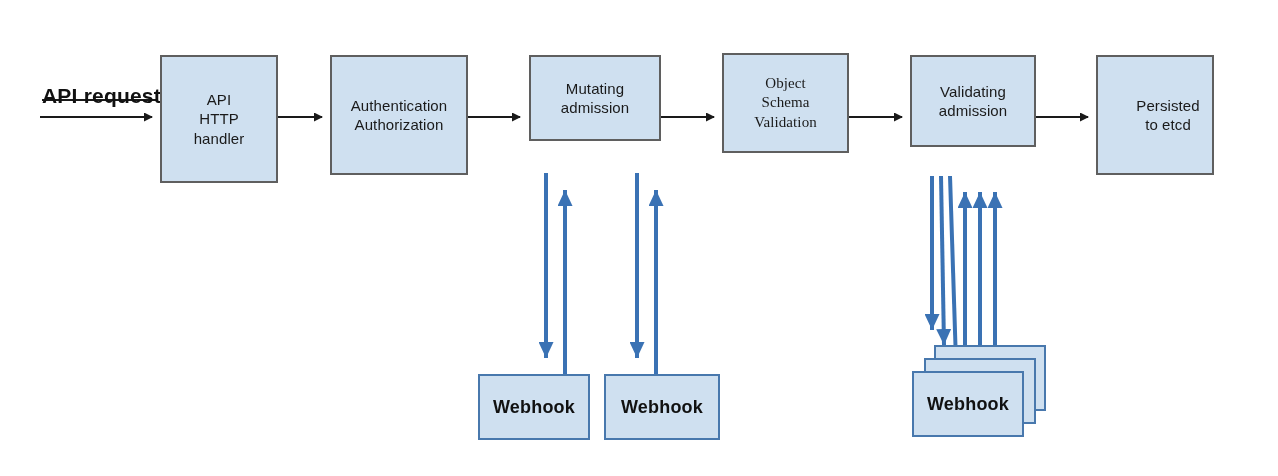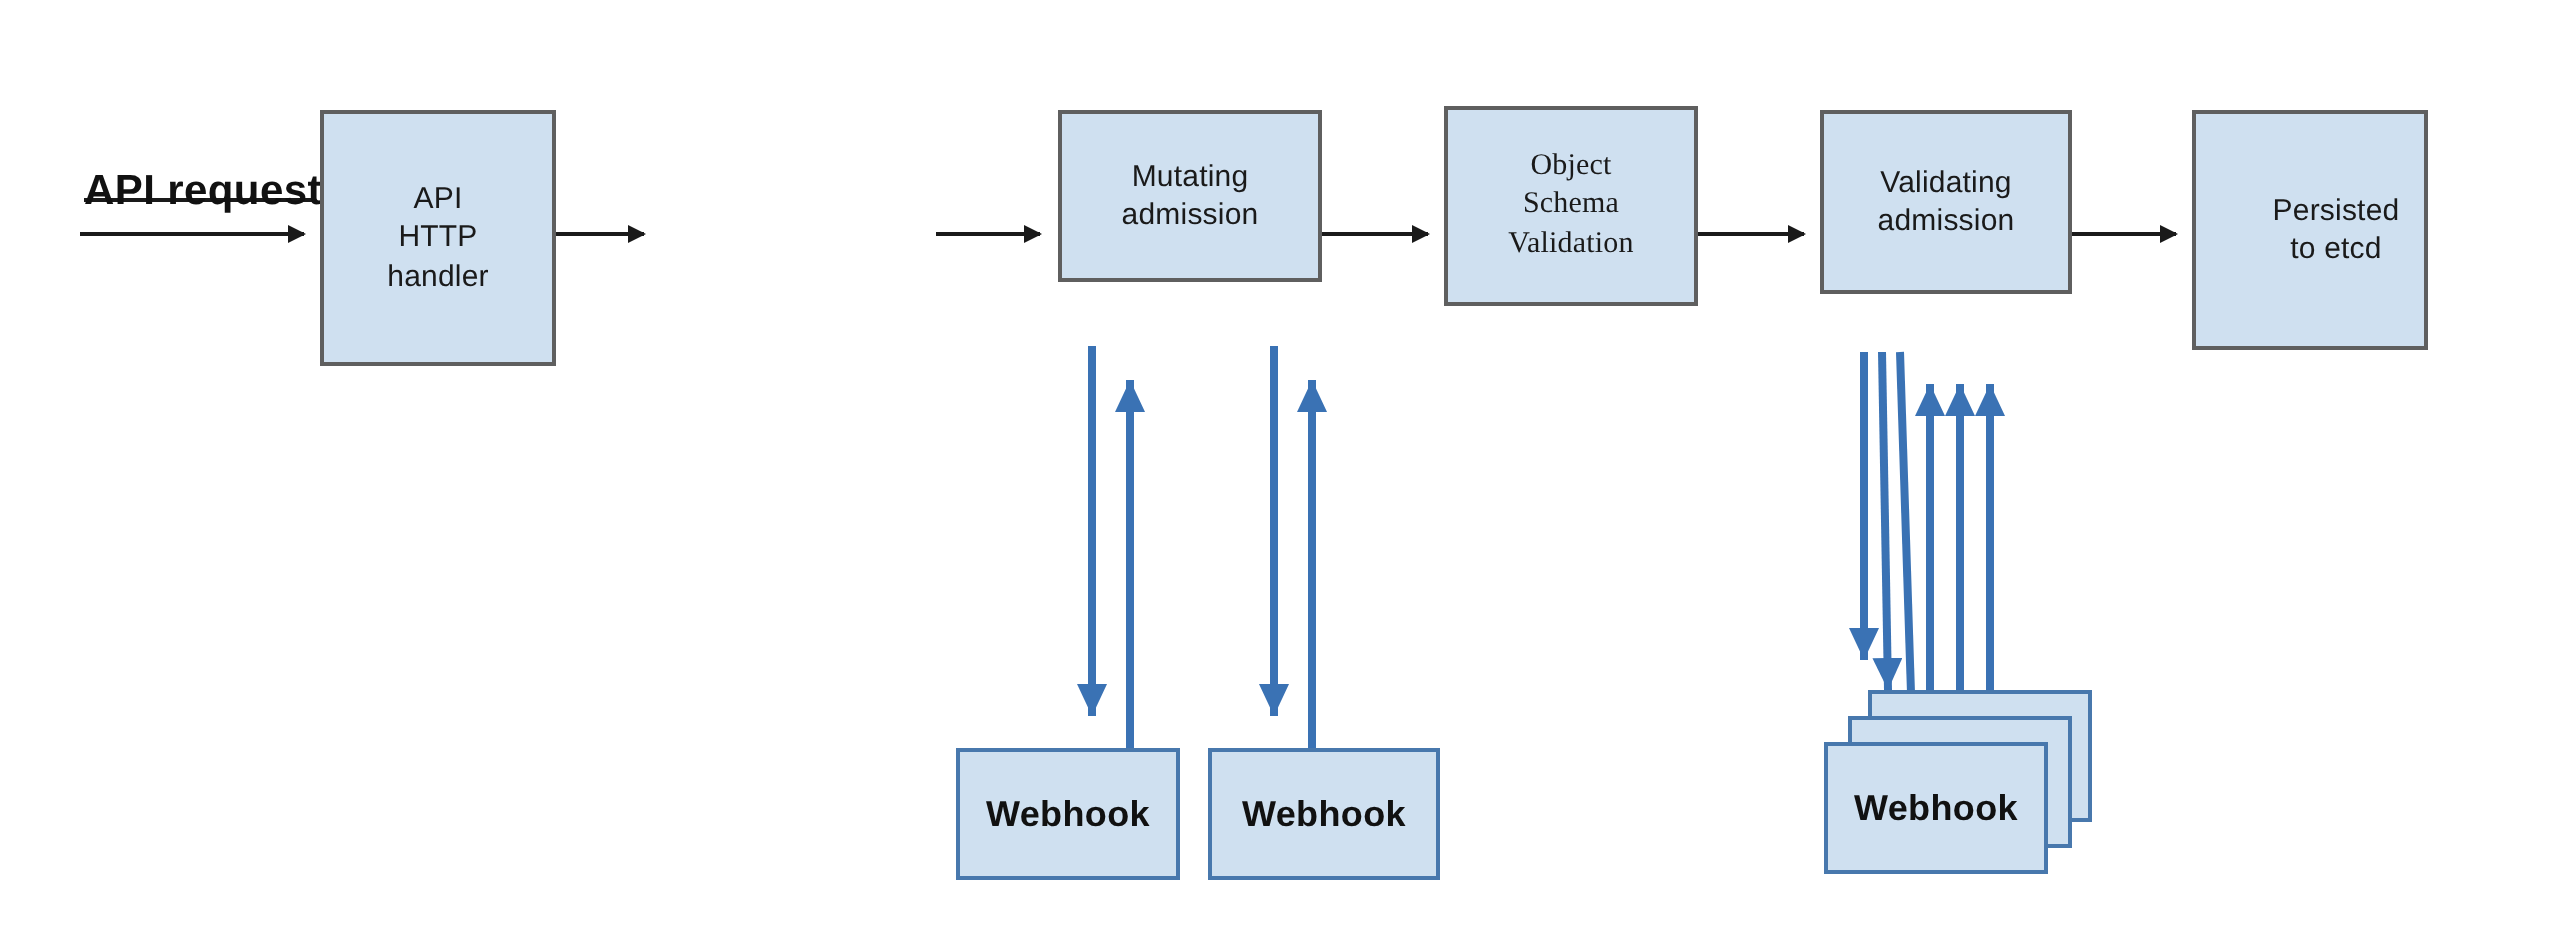--- a/index.html
+++ b/index.html
@@ -125,20 +125,22 @@
     <line x1="980" y1="358" x2="980" y2="192" stroke="#3a72b4" stroke-width="4" marker-end="url(#bluehead)"></line>
     <line x1="995" y1="348" x2="995" y2="192" stroke="#3a72b4" stroke-width="4" marker-end="url(#bluehead)"></line>
   </svg>
 
   <div class="label-text" style="left:42px; top:84px;">API request</div>
 
   <div class="node" style="left:160px; top:55px; width:118px; height:128px;">API
 HTTP
 handler</div>
 
+  <div class="node" style="left:330px; top:55px; width:138px; height:120px;">Authentication
+Authorization</div>
 
   <div class="node" style="left:529px; top:55px; width:132px; height:86px;">Mutating
 admission</div>
 
   <div class="node" style="left:722px; top:53px; width:127px; height:100px;font-family:Liberation Serif, serif;">Object
 Schema
 Validation</div>
 
   <div class="node" style="left:910px; top:55px; width:126px; height:92px;">Validating
 admission</div>

